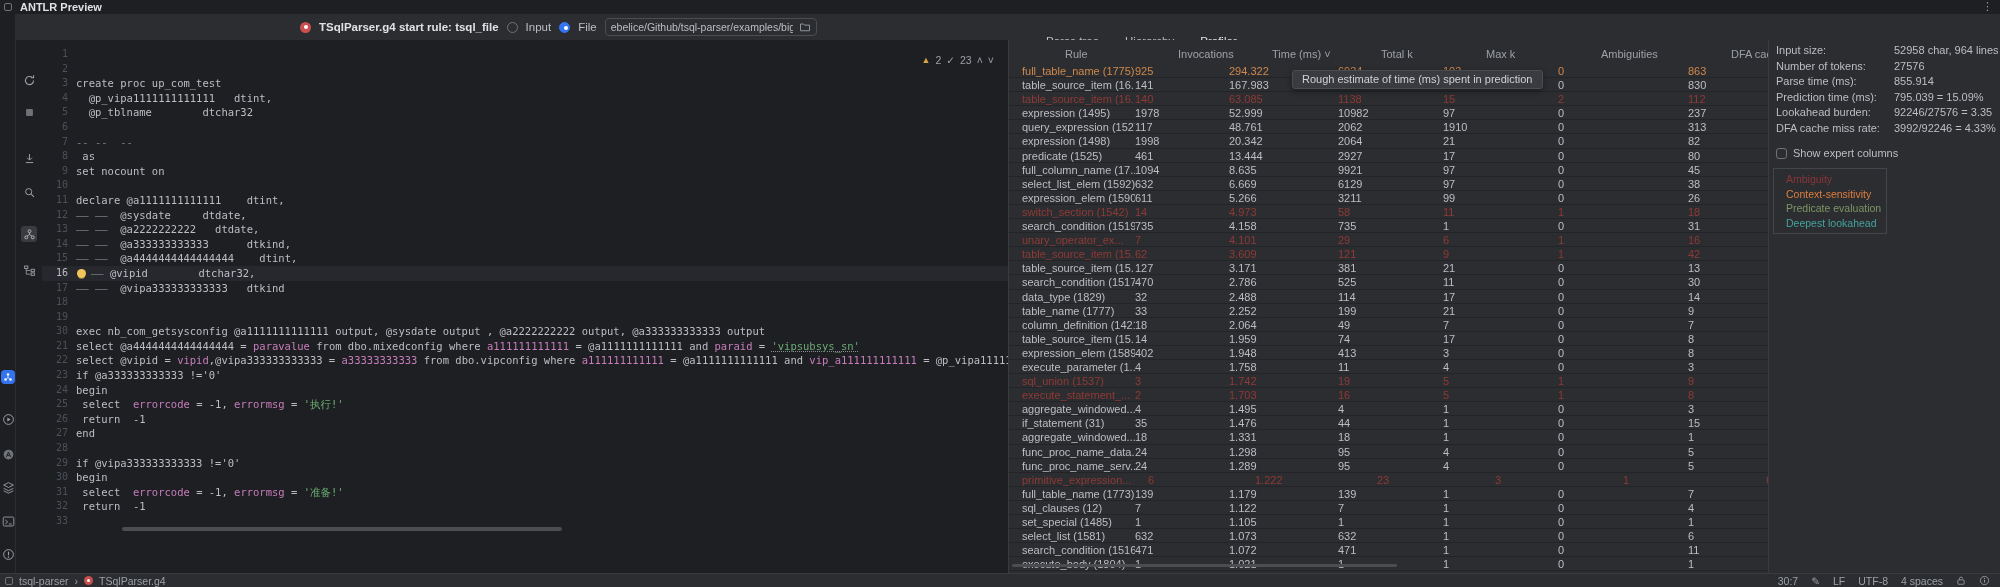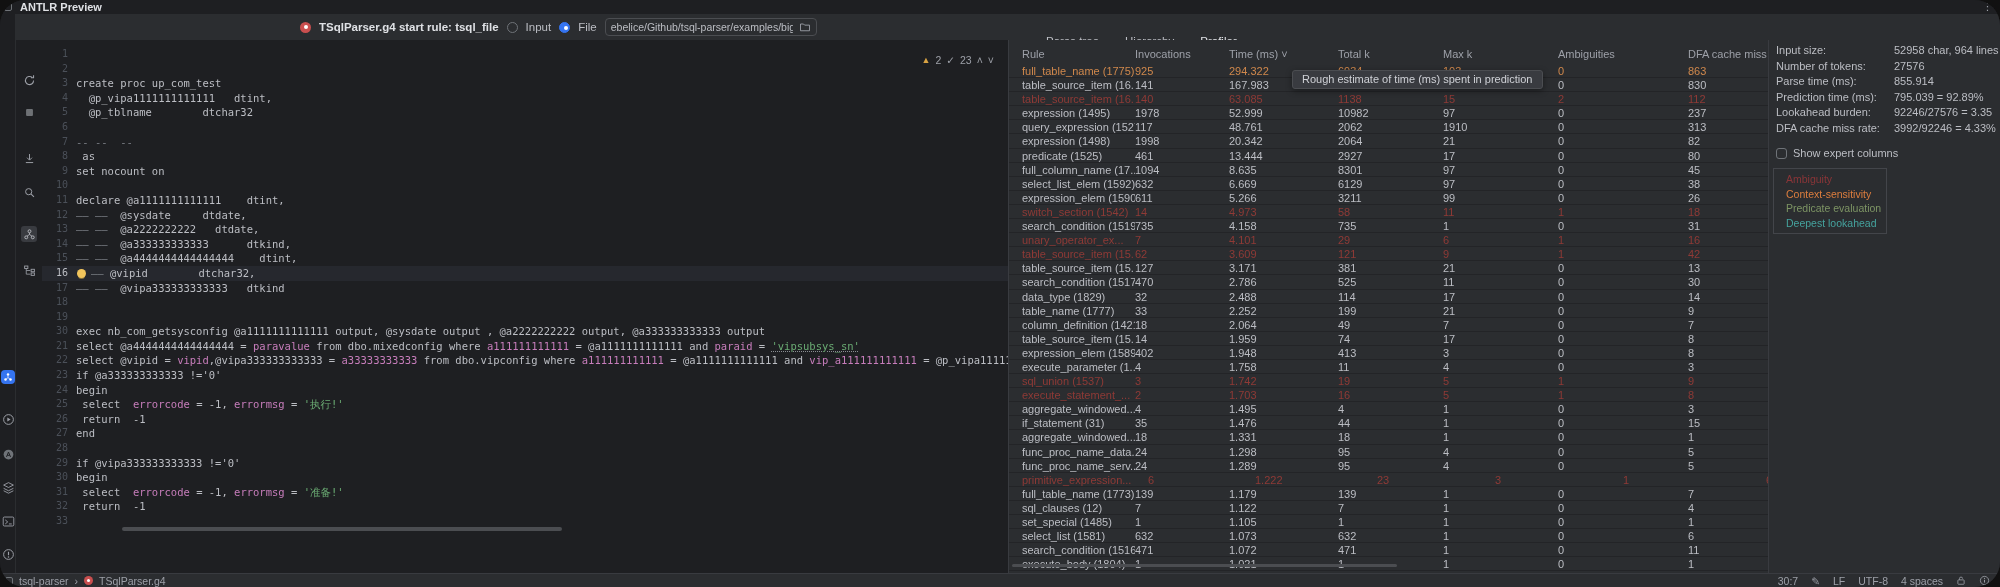--- a/index.html
+++ b/index.html
@@ -1,21 +1,21 @@
 <!DOCTYPE html>
 <html><head>
 <meta charset="utf-8">
 <style>
   * { margin:0; padding:0; box-sizing:border-box; }
   html,body { background:#111; }
   #app {
     position:relative; width:2000px; height:587px;
     background:#1e1f22; color:#bcbec4;
     font-family:"Liberation Sans", sans-serif;
-    overflow:hidden; font-size:11px;border-radius:25px;
+    overflow:hidden; font-size:11px;
   }
   .abs { position:absolute; }
 
   
   #titlebar { left:0; top:0; width:2000px; height:14px; background:#1e1f22; }
   #title-icon { left:4px; top:3px; width:8px; height:8px; border:1px solid #6f7378; border-radius:2px; }
   #panel-title { left:20px; top:1px; font-weight:bold; font-size:11px; color:#dfe1e5; }
   #more-icon { left:1982px; top:0px; color:#9da0a8; font-size:11px; }
 
   
@@ -66,21 +66,21 @@
   #insp .warn { color:#d9a343; font-size:9px; }
   #ed-hscroll { position:absolute; left:80px; top:487px; width:440px; height:4px; border-radius:2px; background:#4b4d51; }
 
   
   .vdiv { width:1px; background:#393b40; }
 
   
   #profiler { left:1009px; top:40px; width:759px; height:533px; background:#2b2d30; overflow:hidden; }
   .pgrid { display:grid; grid-template-columns:113px 94px 109px 105px 115px 130px 1fr; padding-left:13px; }
   #prof-head { position:absolute; left:0; top:8px; width:759px; height:16px; color:#9da0a8; }
-  #prof-head > div { white-space:nowrap; }
+  #prof-head > div { white-space:nowrap;margin-left:43px; }
   #prof-rows { position:absolute; left:0; top:24px; width:759px; }
   .prow { height:14.1px; line-height:14.1px; border-bottom:1px solid rgba(0,0,0,0.18); }
   .prow > div { white-space:nowrap; overflow:hidden; }
   #tbl-hscroll { position:absolute; left:3px; top:524px; width:385px; height:3px; border-radius:2px; background:#4b4d51; }
 
   
   #tooltip { left:1292px; top:70px; height:19px; padding:0 9px; background:#393b40; border:1px solid #4b4d51; border-radius:3px;
              line-height:17px; font-size:11px; color:#cfd1d6; white-space:nowrap; z-index:50; box-shadow:0 2px 6px rgba(0,0,0,.4); }
 
   
@@ -439,21 +439,21 @@
           <div>13.444</div>
           <div>2927</div>
           <div>17</div>
           <div>0</div>
           <div>80</div>
         </div>
         <div class="prow pgrid">
           <div>full_column_name (17...</div>
           <div>1094</div>
           <div>8.635</div>
-          <div>8301</div>
+          <div>9921</div>
           <div>97</div>
           <div>0</div>
           <div>45</div>
         </div>
         <div class="prow pgrid">
           <div>select_list_elem (1592)</div>
           <div>632</div>
           <div>6.669</div>
           <div>6129</div>
           <div>97</div>
@@ -711,21 +711,21 @@
 
   <div class="abs" id="stats">
     <div id="stats-rows">
         <div>Input size:</div>
         <div>52958 char, 964 lines</div>
         <div>Number of tokens:</div>
         <div>27576</div>
         <div>Parse time (ms):</div>
         <div>855.914</div>
         <div>Prediction time (ms):</div>
-        <div>795.039 = 92.89%</div>
+        <div>795.039 = 15.09%</div>
         <div>Lookahead burden:</div>
         <div>92246/27576 = 3.35</div>
         <div>DFA cache miss rate:</div>
         <div>3992/92246 = 4.33%</div>
       </div>
     <div id="expert">
       <span class="box"></span>
       <span>Show expert columns</span>
     </div>
     <div id="legend">

